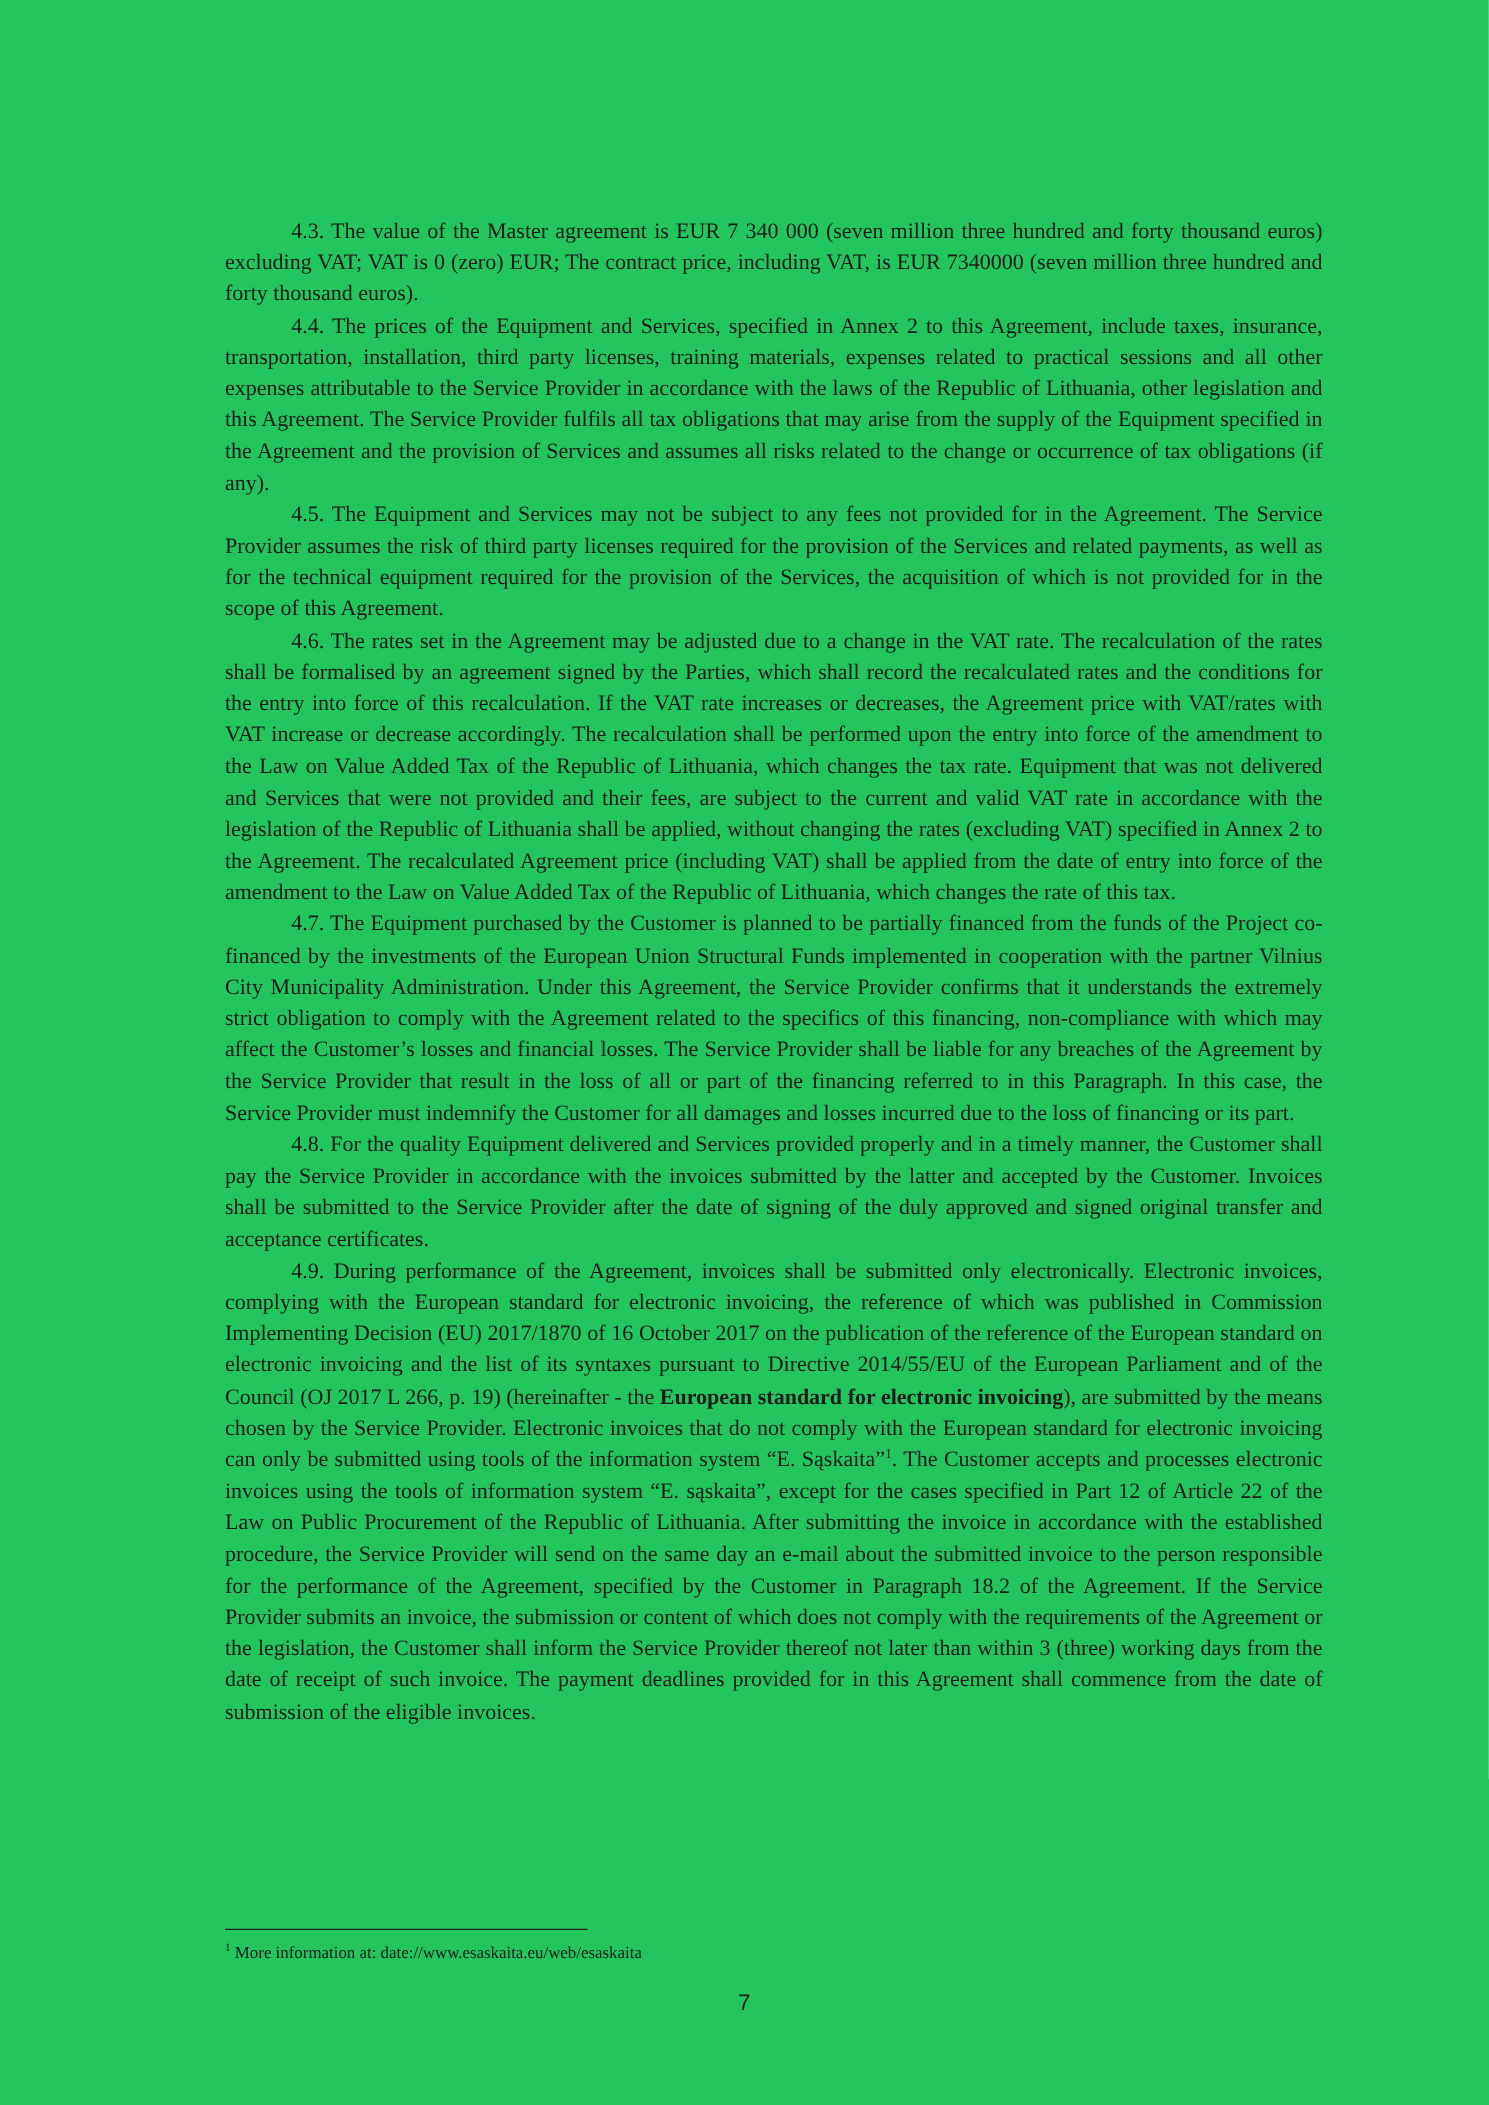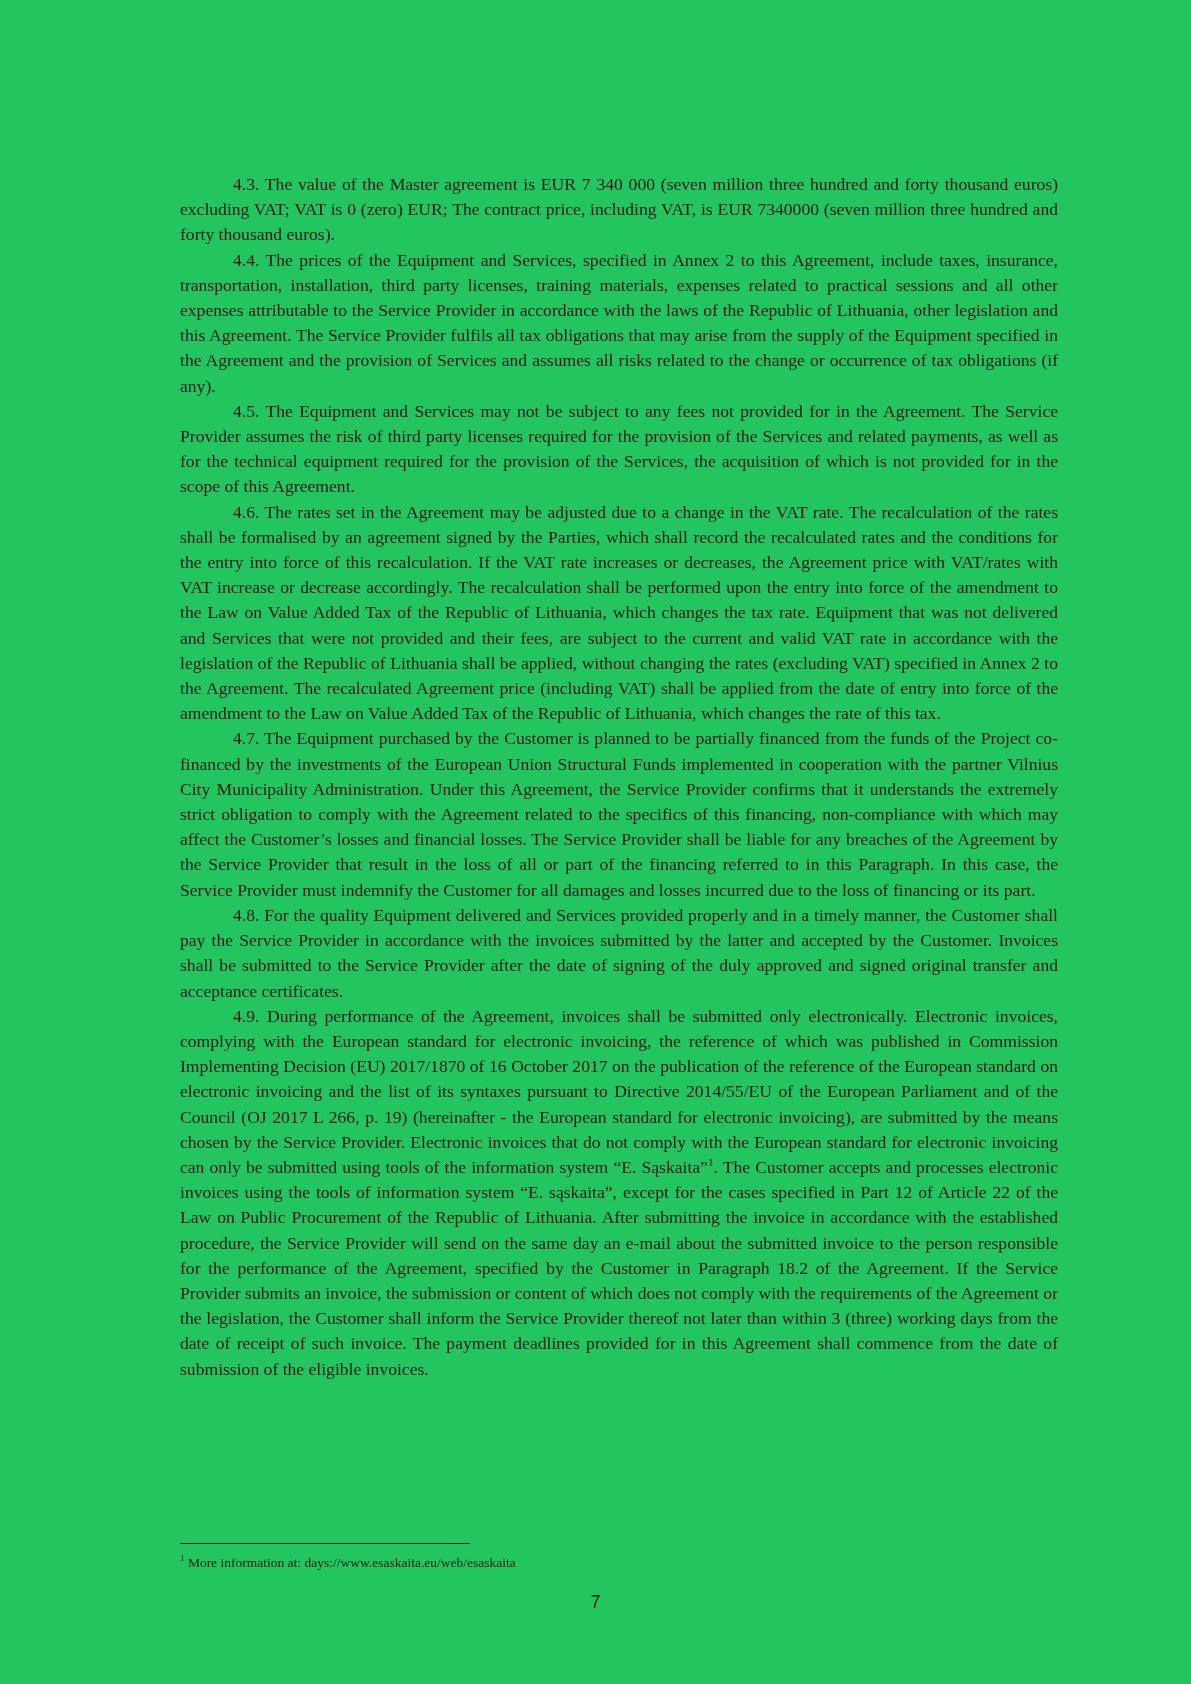--- a/index.html
+++ b/index.html
@@ -6,21 +6,21 @@
   body { width: 1191px; height: 1684px; position: relative; overflow: hidden; }
   .page {
     position: absolute; left: 0; top: 0; width: 1191px; height: 1684px; background: #22c55e;
   }
   .content {
     position: absolute; left: 180px; top: 172px; width: 878px;
     font-family: "Liberation Serif", serif; font-size: 17.6px; line-height: 25.2px;
     color: #1a1a1a; text-align: justify;
   }
   .content p { margin: 0; text-indent: 53px; }
-  .content b { font-weight: normal; }
+  .content b { font-weight: bold; }
   .footnote-rule {
     position: absolute; left: 180px; top: 1543px; width: 290px; height: 0;
     border-top: 1px solid #222;
   }
   .footnote {
     position: absolute; left: 180px; top: 1553px;
     font-family: "Liberation Serif", serif; font-size: 13.5px; color: #1a1a1a;
   }
   .footnote sup { font-size: 9px; vertical-align: super; }
   .page-number {
@@ -37,16 +37,16 @@
     <p>4.3. The value of the Master agreement is EUR 7 340 000 (seven million three hundred and forty thousand euros) excluding VAT; VAT is 0 (zero) EUR; The contract price, including VAT, is EUR 7340000 (seven million three hundred and forty thousand euros).</p>
     <p>4.4. The prices of the Equipment and Services, specified in Annex 2 to this Agreement, include taxes, insurance, transportation, installation, third party licenses, training materials, expenses related to practical sessions and all other expenses attributable to the Service Provider in accordance with the laws of the Republic of Lithuania, other legislation and this Agreement. The Service Provider fulfils all tax obligations that may arise from the supply of the Equipment specified in the Agreement and the provision of Services and assumes all risks related to the change or occurrence of tax obligations (if any).</p>
     <p>4.5. The Equipment and Services may not be subject to any fees not provided for in the Agreement. The Service Provider assumes the risk of third party licenses required for the provision of the Services and related payments, as well as for the technical equipment required for the provision of the Services, the acquisition of which is not provided for in the scope of this Agreement.</p>
     <p>4.6. The rates set in the Agreement may be adjusted due to a change in the VAT rate. The recalculation of the rates shall be formalised by an agreement signed by the Parties, which shall record the recalculated rates and the conditions for the entry into force of this recalculation. If the VAT rate increases or decreases, the Agreement price with VAT/rates with VAT increase or decrease accordingly. The recalculation shall be performed upon the entry into force of the amendment to the Law on Value Added Tax of the Republic of Lithuania, which changes the tax rate. Equipment that was not delivered and Services that were not provided and their fees, are subject to the current and valid VAT rate in accordance with the legislation of the Republic of Lithuania shall be applied, without changing the rates (excluding VAT) specified in Annex 2 to the Agreement. The recalculated Agreement price (including VAT) shall be applied from the date of entry into force of the amendment to the Law on Value Added Tax of the Republic of Lithuania, which changes the rate of this tax.</p>
     <p>4.7. The Equipment purchased by the Customer is planned to be partially financed from the funds of the Project co-financed by the investments of the European Union Structural Funds implemented in cooperation with the partner Vilnius City Municipality Administration. Under this Agreement, the Service Provider confirms that it understands the extremely strict obligation to comply with the Agreement related to the specifics of this financing, non-compliance with which may affect the Customer’s losses and financial losses. The Service Provider shall be liable for any breaches of the Agreement by the Service Provider that result in the loss of all or part of the financing referred to in this Paragraph. In this case, the Service Provider must indemnify the Customer for all damages and losses incurred due to the loss of financing or its part.</p>
     <p>4.8. For the quality Equipment delivered and Services provided properly and in a timely manner, the Customer shall pay the Service Provider in accordance with the invoices submitted by the latter and accepted by the Customer. Invoices shall be submitted to the Service Provider after the date of signing of the duly approved and signed original transfer and acceptance certificates.</p>
     <p><span>4.9. During performance of the Agreement, invoices shall be submitted only electronically. Electronic invoices, complying with the European standard for electronic invoicing, the reference of which was published in Commission Implementing Decision (EU) 2017/1870 of 16 October 2017 on the publication of the reference of the European standard on electronic invoicing and the list of its syntaxes pursuant to Directive 2014/55/EU of the European Parliament and of the Council (OJ 2017 L 266, p. 19) (hereinafter - the </span><b>European standard for electronic invoicing</b><span>), are submitted by the means chosen by the Service Provider. Electronic invoices that do not comply with the European standard for electronic invoicing can only be submitted using tools of the information system “E. Sąskaita”</span><sup class="fn">1</sup><span>. The Customer accepts and processes electronic invoices using the tools of information system “E. sąskaita”, except for the cases specified in Part 12 of Article 22 of the Law on Public Procurement of the Republic of Lithuania. After submitting the invoice in accordance with the established procedure, the Service Provider will send on the same day an e-mail about the submitted invoice to the person responsible for the performance of the Agreement, specified by the Customer in Paragraph 18.2 of the Agreement. If the Service Provider submits an invoice, the submission or content of which does not comply with the requirements of the Agreement or the legislation, the Customer shall inform the Service Provider thereof not later than within 3 (three) working days from the date of receipt of such invoice. The payment deadlines provided for in this Agreement shall commence from the date of submission of the eligible invoices.</span></p>
   </div>
 
   <div class="footnote-rule"></div>
-  <div class="footnote"><sup>1</sup><span> More information at: days://www.esaskaita.eu/web/esaskaita</span></div>
+  <div class="footnote"><sup>1</sup><span> More information at: date://www.esaskaita.eu/web/esaskaita</span></div>
 
   <div class="page-number">7</div>
 </div>
 
 </body></html>

